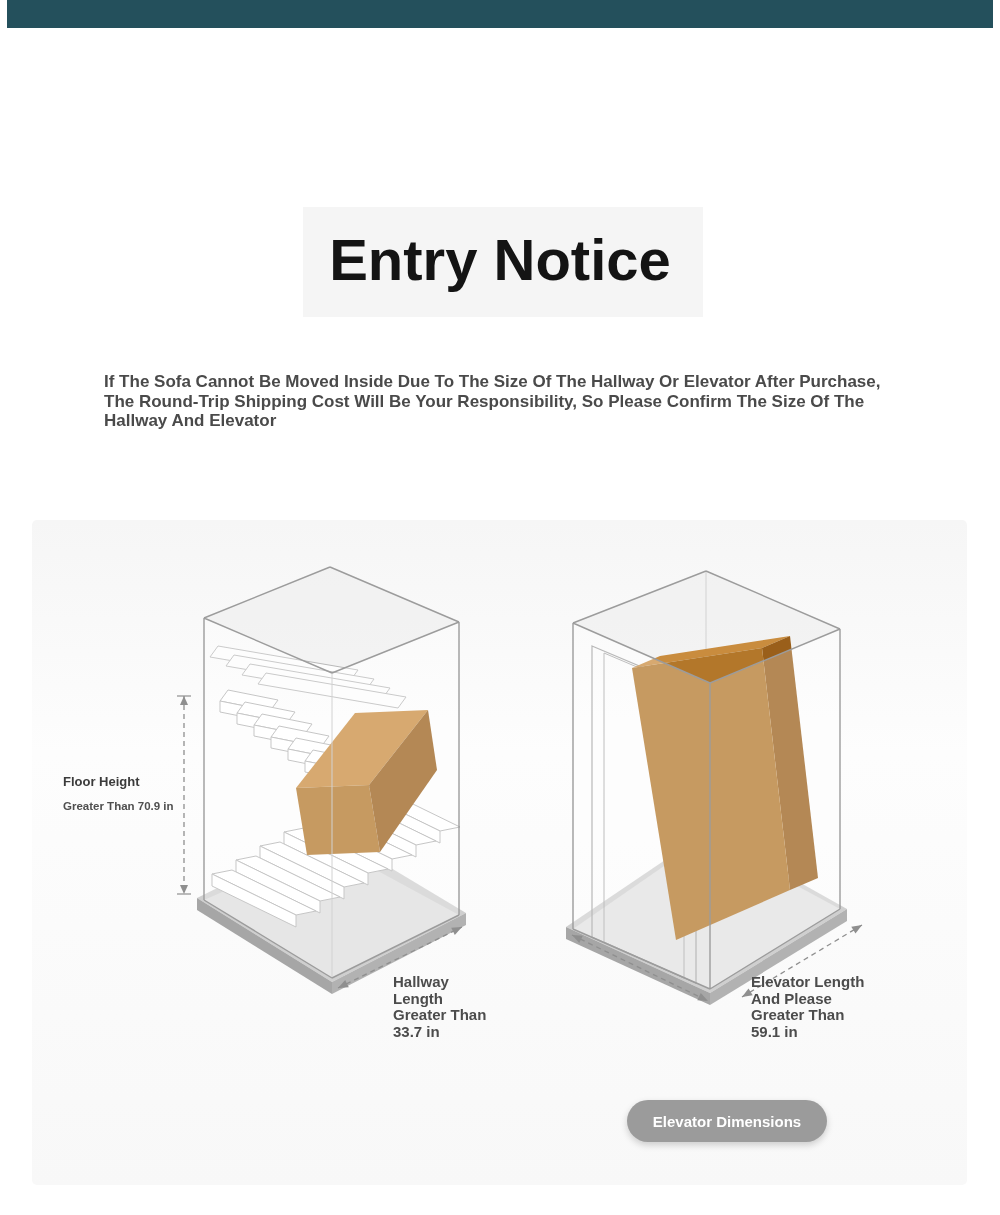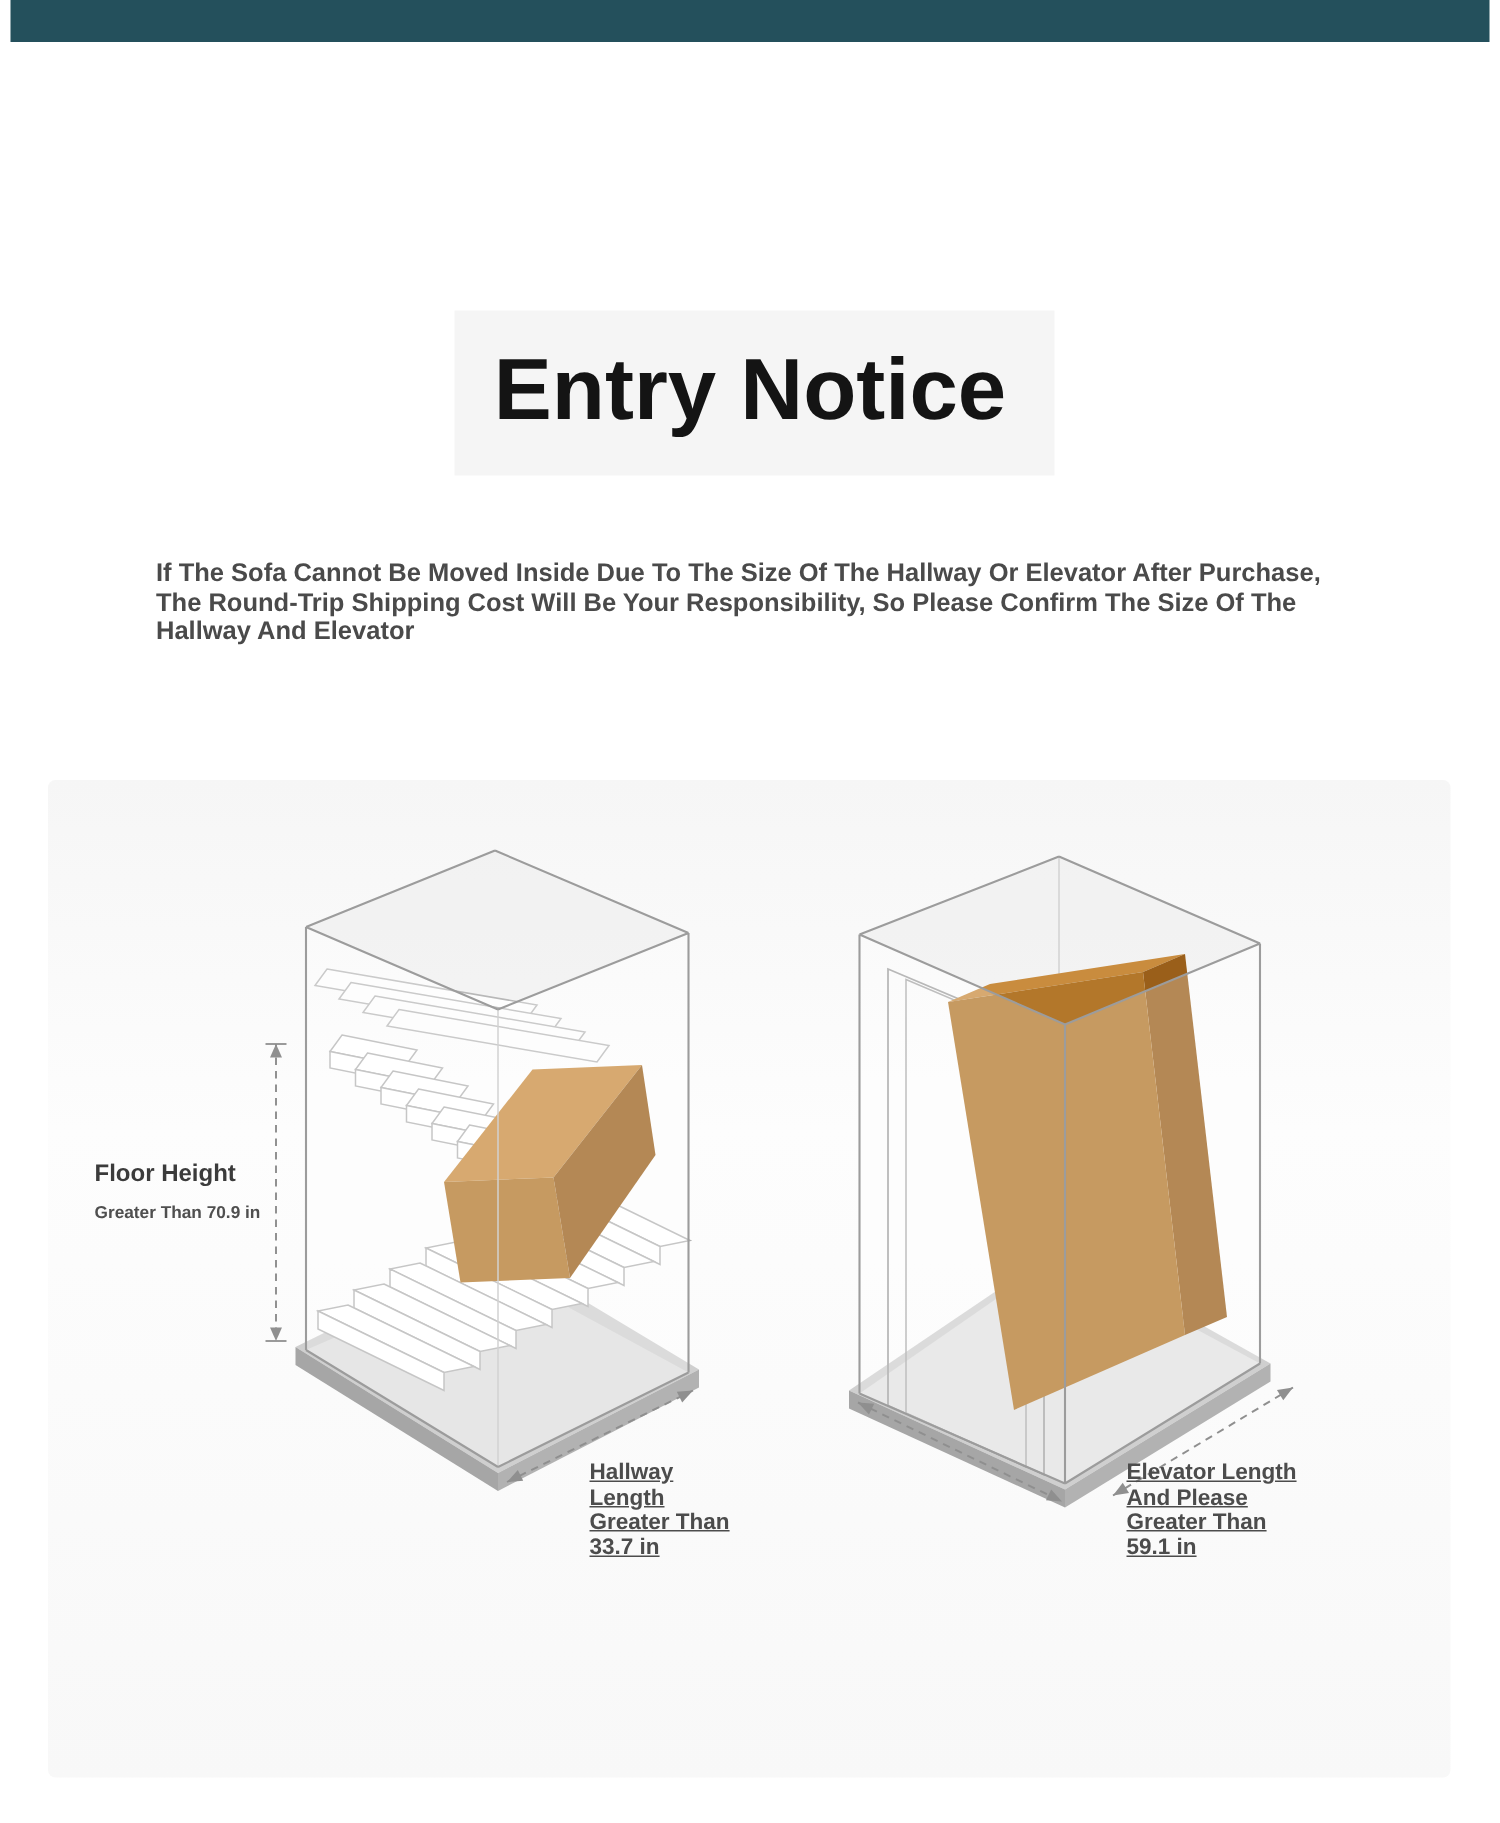--- a/index.html
+++ b/index.html
@@ -18,23 +18,23 @@
     position:absolute;top:372px;left:104px;width:792px;
     font-size:17px;font-weight:bold;color:#4a4a4a;line-height:19.5px;
   }
   .panel{
     position:absolute;top:520px;left:32px;width:935px;height:665px;
     background:linear-gradient(180deg,#f6f6f6 0%,#fdfdfd 35%,#f8f8f8 100%);
     border-radius:5px;
   }
   .scene{position:absolute;left:0;top:0;}
   .measure-label{position:absolute;color:#4c4c4c;font-weight:bold;font-size:15px;line-height:16.5px;}
-  .measure-label span{display:block;text-decoration:underline;}
+  .measure-label span{display:block;}
   .floor-height-block{position:absolute;left:31px;top:254px;}
-  .floor-height-label{font-size:16px;font-weight:bold;color:#3b3b3b;}
+  .floor-height-label{font-size:13px;font-weight:bold;color:#3b3b3b;}
   .floor-height-value{font-size:11.5px;font-weight:bold;color:#4f4f4f;margin-top:11px;}
   .hallway-label{left:361px;top:454px;}
   .elevator-label{left:719px;top:454px;}
   .btn{
     position:absolute;border:none;cursor:pointer;
     background:#9b9b9b;color:#ffffff;font-weight:bold;
     display:flex;align-items:center;justify-content:center;
     box-shadow:0 3px 7px rgba(0,0,0,0.18);
     font-family:"Liberation Sans",sans-serif;
   }
@@ -201,13 +201,14 @@
     <span>33.7 in</span>
   </div>
 
   <div class="measure-label elevator-label">
     <span>Elevator Length</span>
     <span>And Please</span>
     <span>Greater Than</span>
     <span>59.1 in</span>
   </div>
 
+  <button class="btn btn-elev">Elevator Dimensions</button>
 </div>
 
 </body></html>

